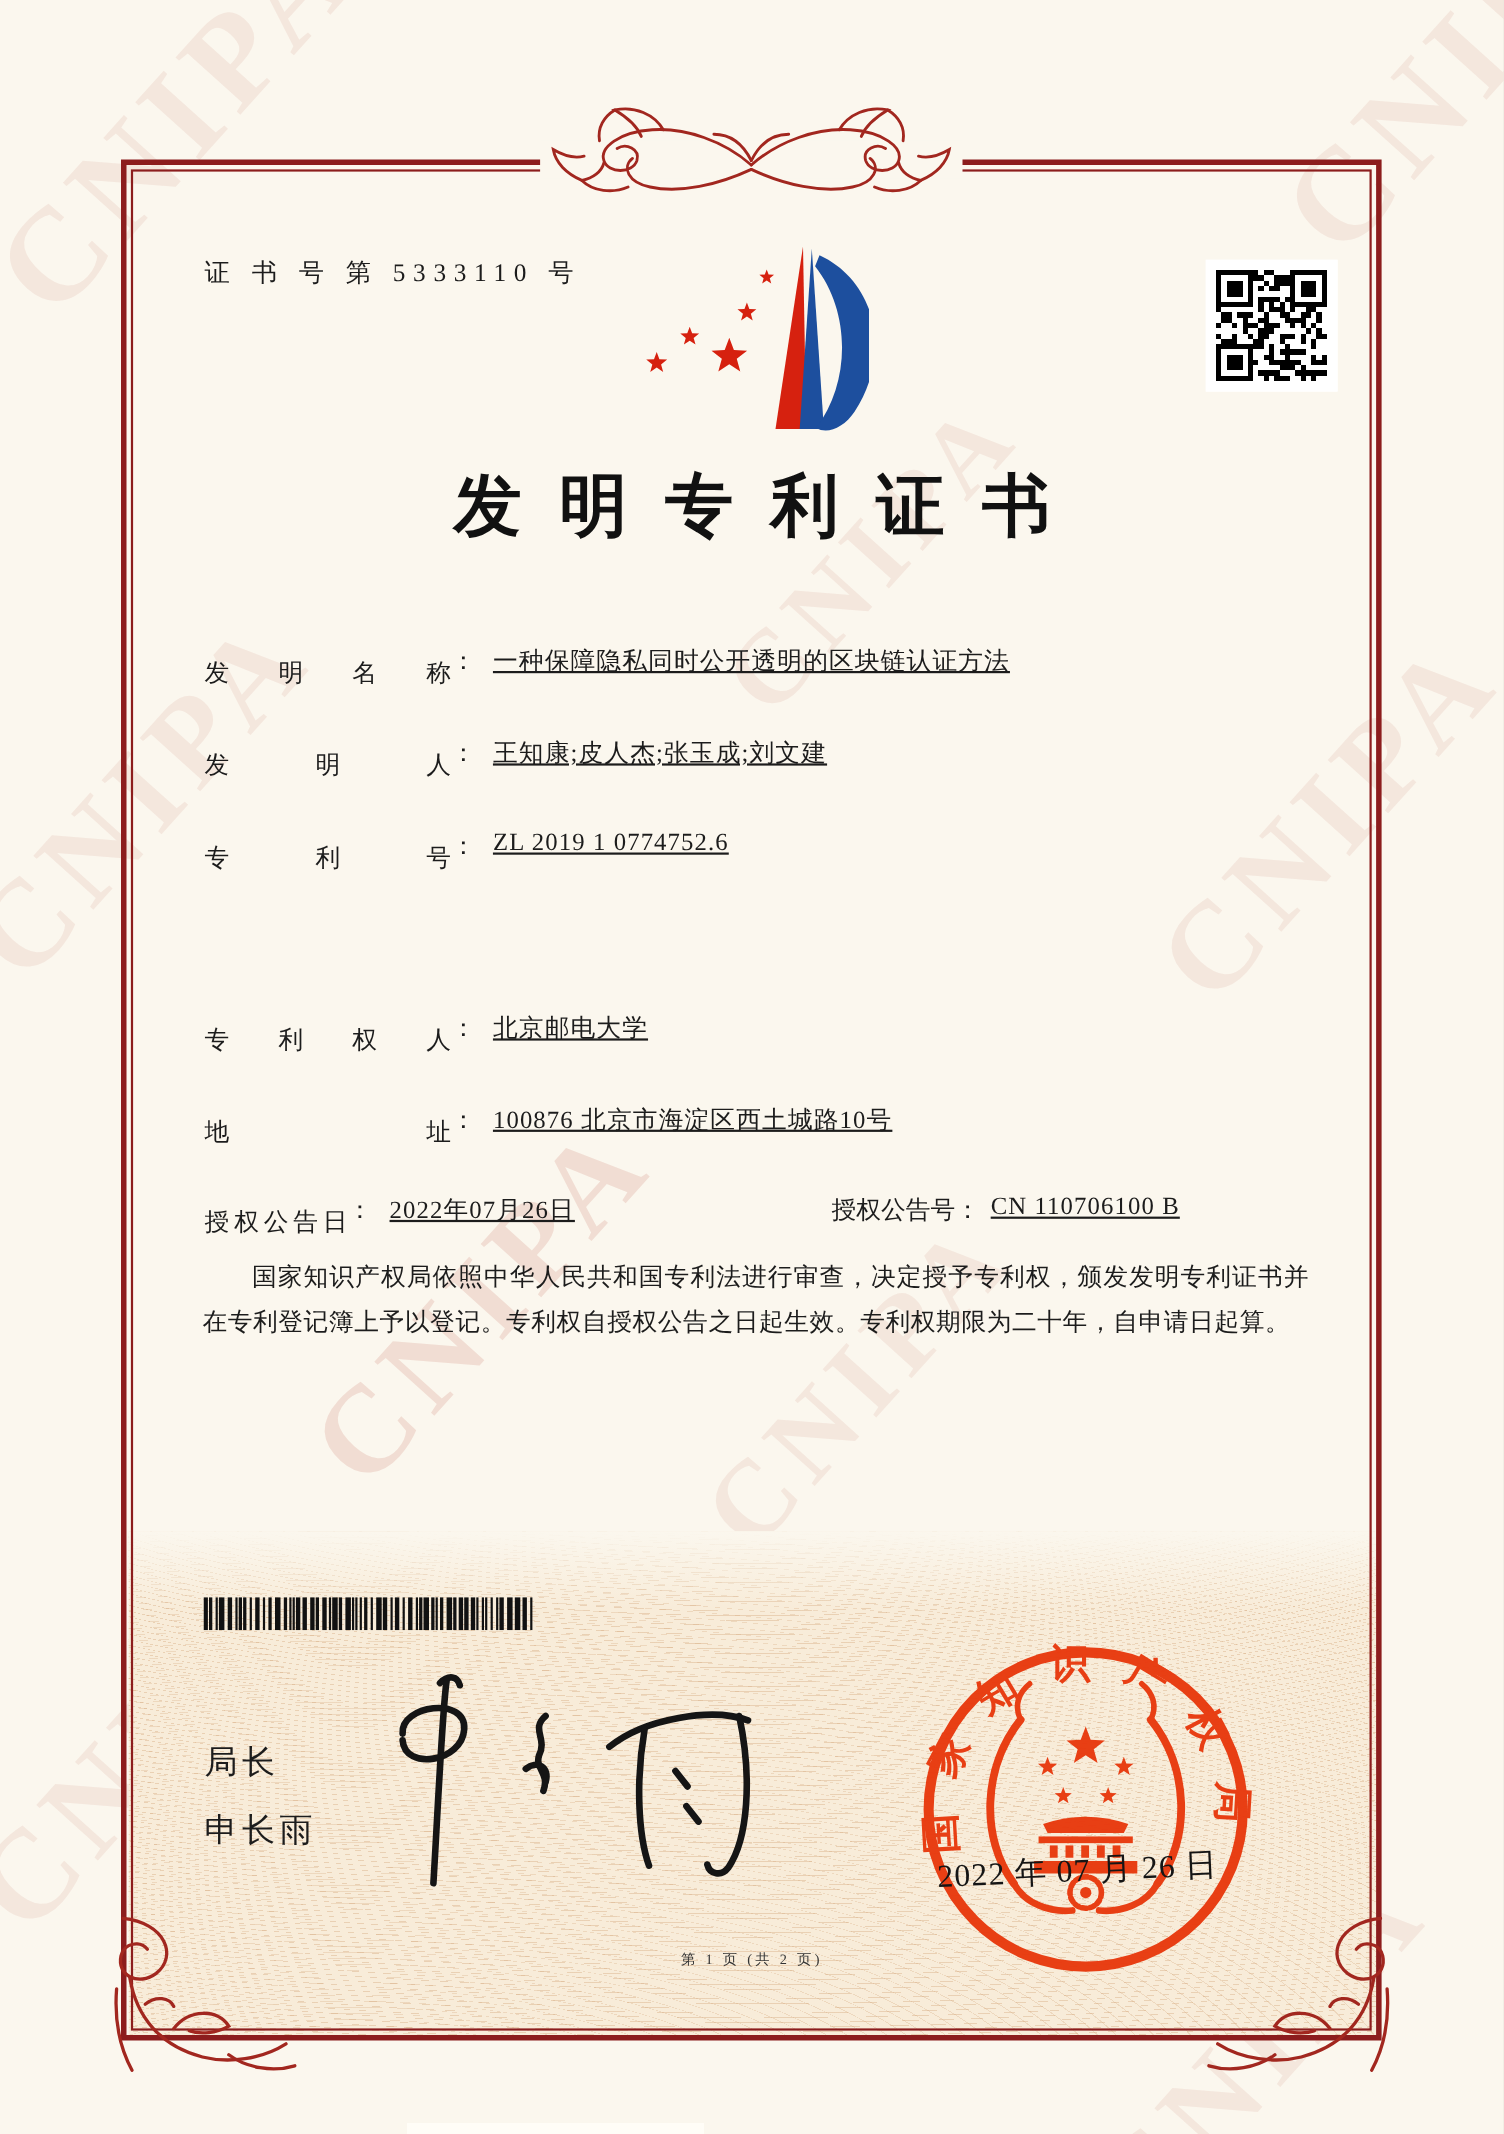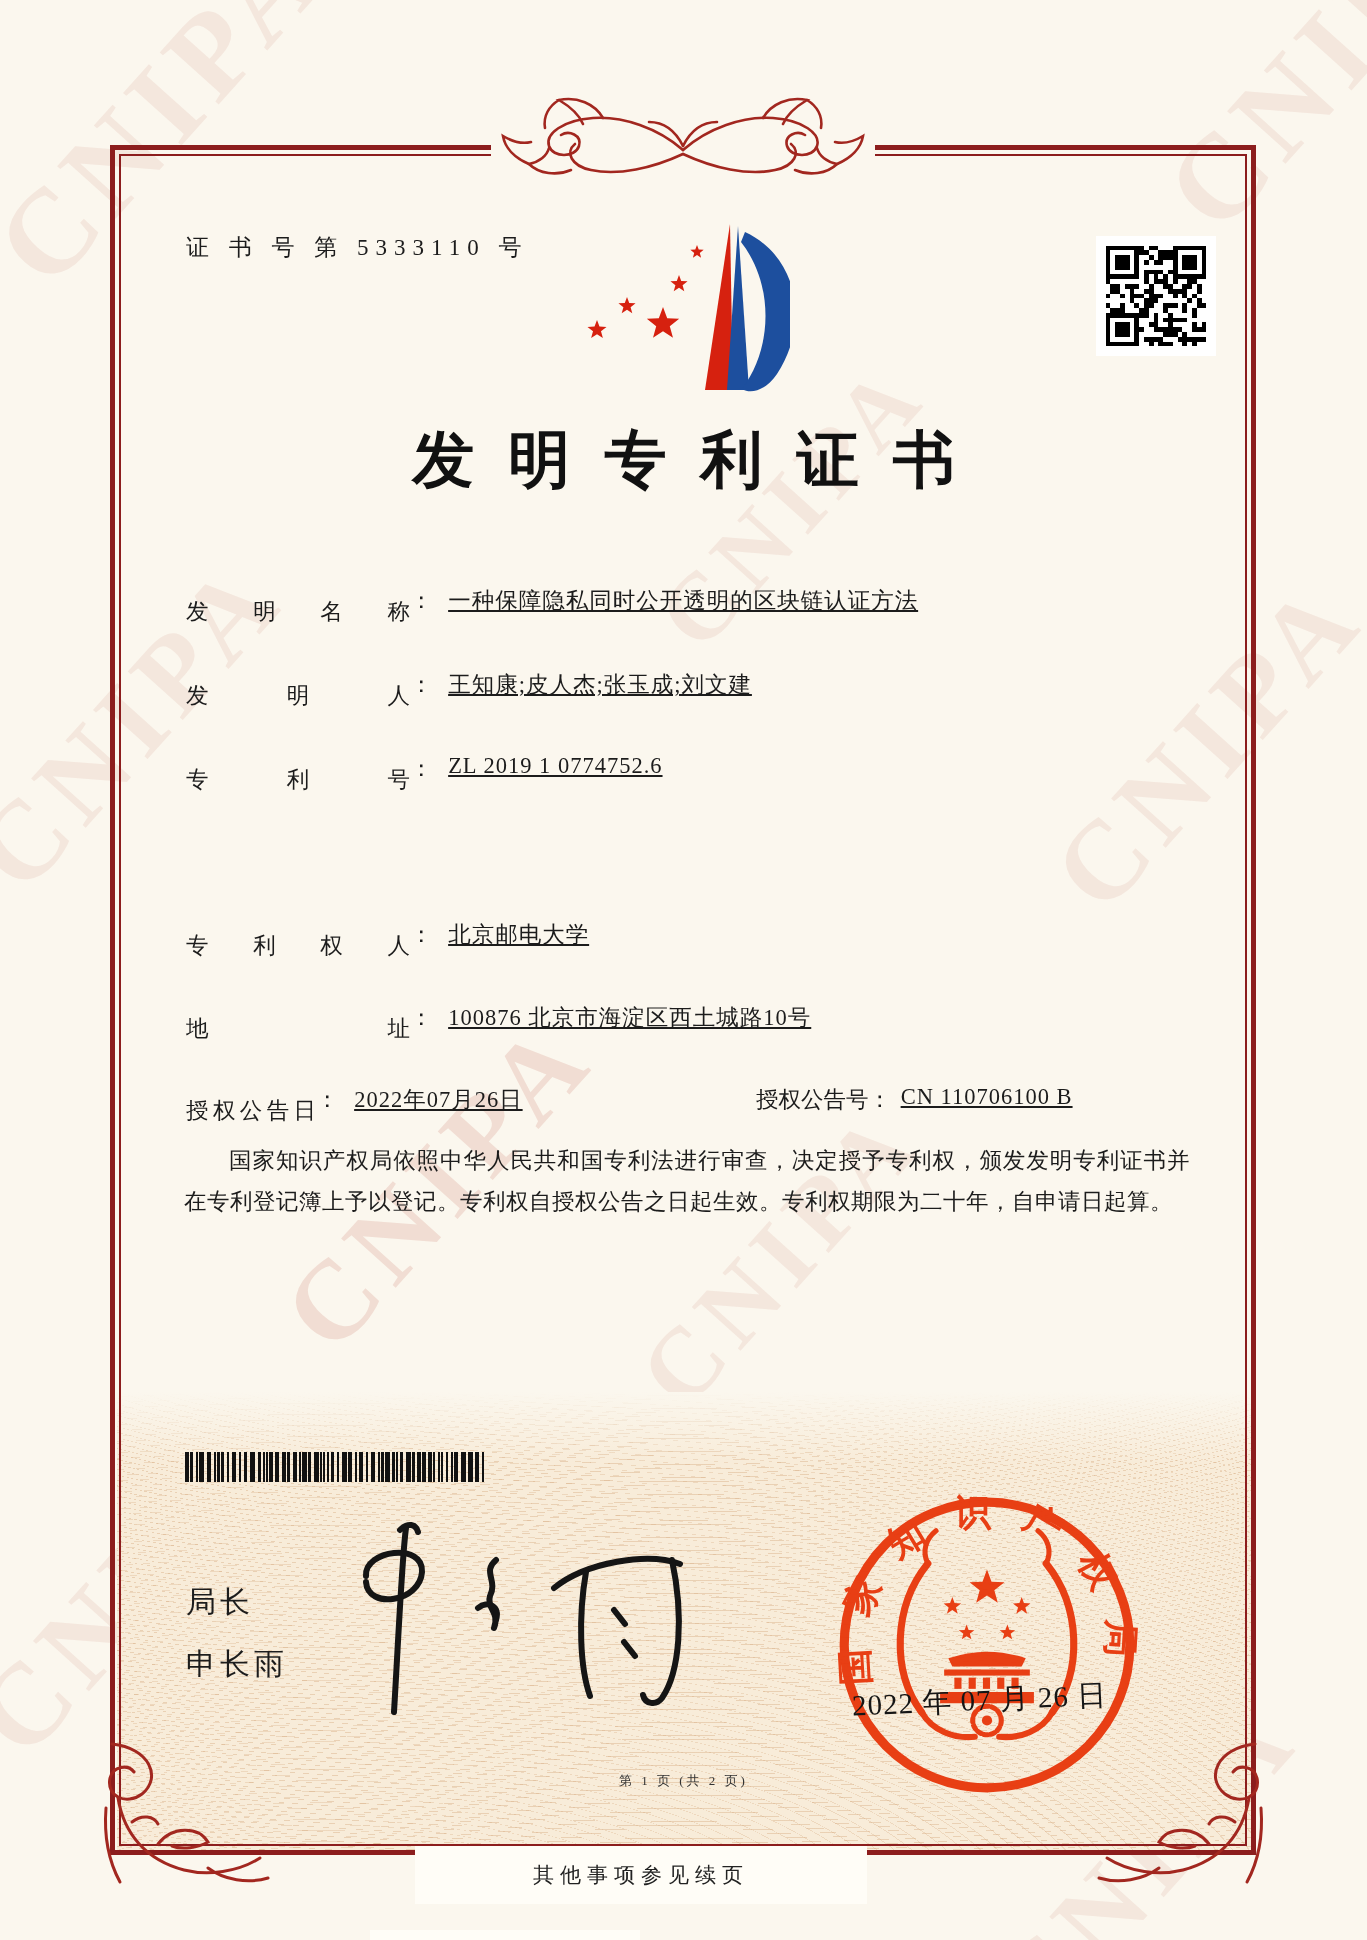--- a/index.html
+++ b/index.html
@@ -448,16 +448,15 @@
         <polygon points="150.00,76.00 154.44,87.88 167.12,88.44 157.19,96.34 160.58,108.56 150.00,101.56 139.42,108.56 142.81,96.34 132.88,88.44 145.56,87.88" fill="#e8380d"></polygon>
         <polygon points="116.00,103.00 118.22,108.94 124.56,109.22 119.59,113.17 121.29,119.28 116.00,115.78 110.71,119.28 112.41,113.17 107.44,109.22 113.78,108.94" fill="#e8380d"></polygon>
         <polygon points="184.00,103.00 186.22,108.94 192.56,109.22 187.59,113.17 189.29,119.28 184.00,115.78 178.71,119.28 180.41,113.17 175.44,109.22 181.78,108.94" fill="#e8380d"></polygon>
         <polygon points="130.00,130.00 131.97,135.28 137.61,135.53 133.20,139.04 134.70,144.47 130.00,141.36 125.30,144.47 126.80,139.04 122.39,135.53 128.03,135.28" fill="#e8380d"></polygon>
         <polygon points="170.00,130.00 171.97,135.28 177.61,135.53 173.20,139.04 174.70,144.47 170.00,141.36 165.30,144.47 166.80,139.04 162.39,135.53 168.03,135.28" fill="#e8380d"></polygon>
       </g>
   </svg>
   <div class="seal-date">2022 年 07 月 26 日</div>
 
   <div class="page-info">第 1 页 (共 2 页)</div>
-  <div class="note-box">其他事项参见续页</div>
   <div class="note-sliver"></div>
 
 </div>
 
 </body></html>

